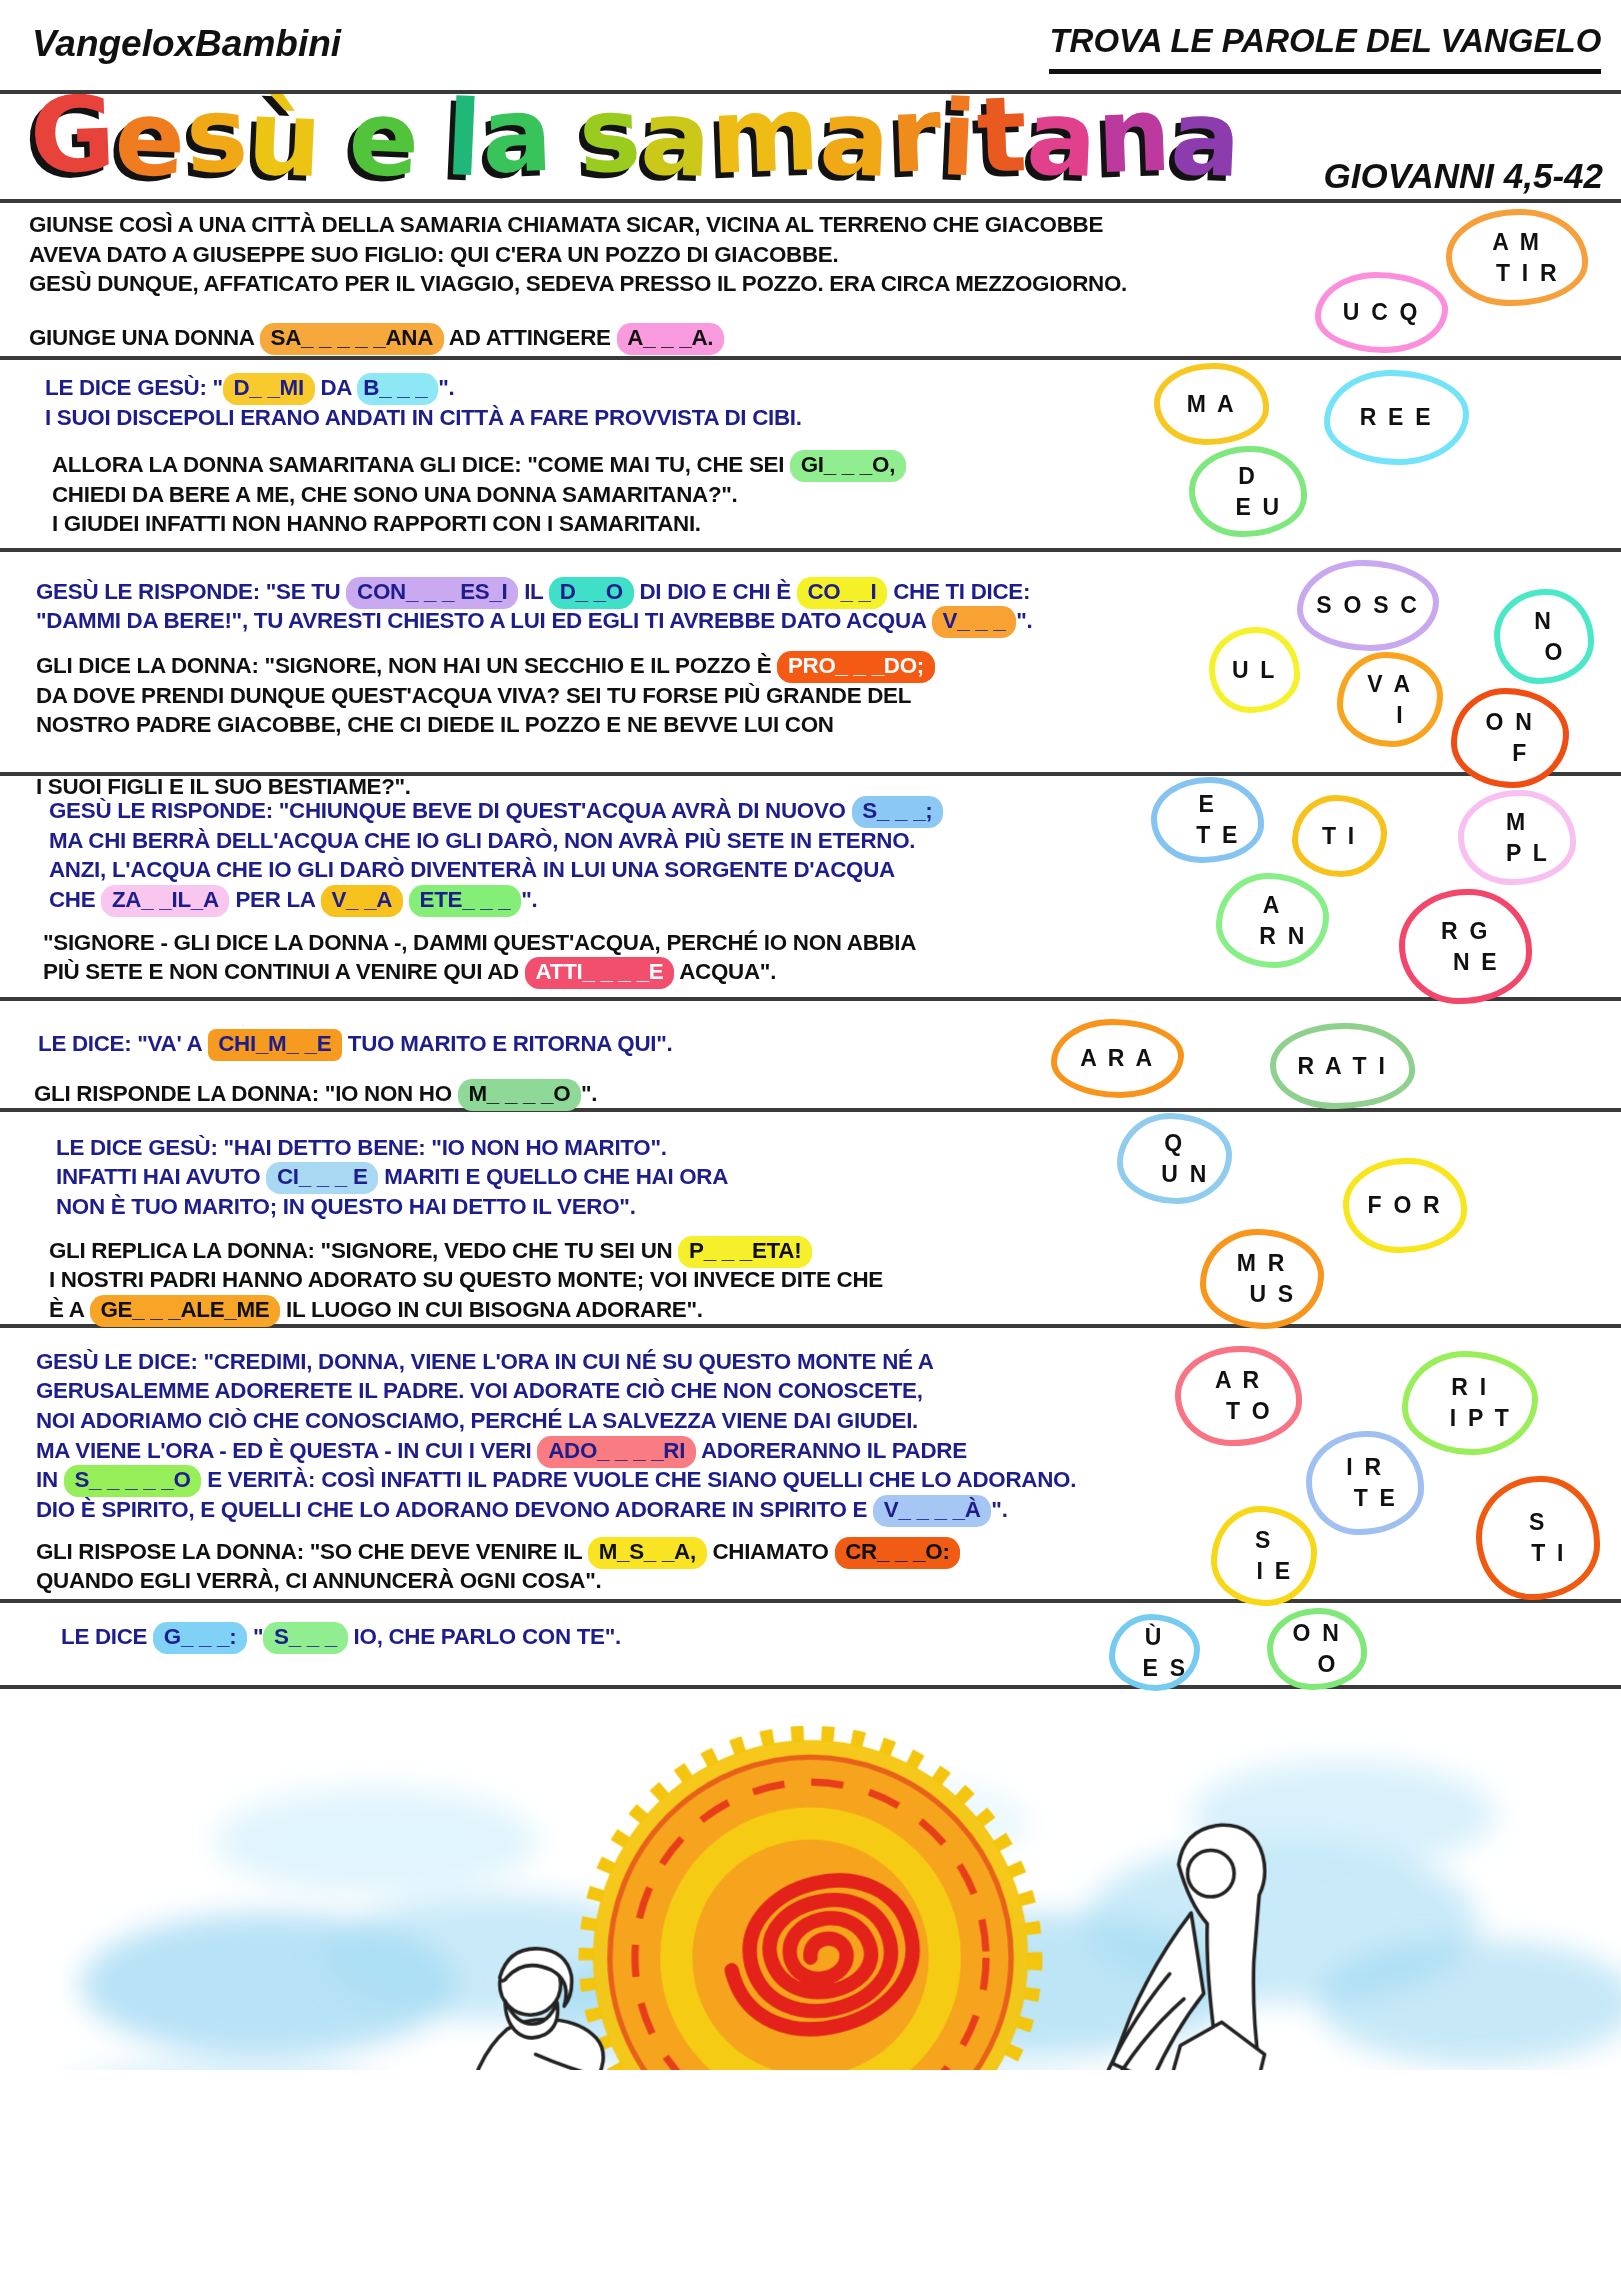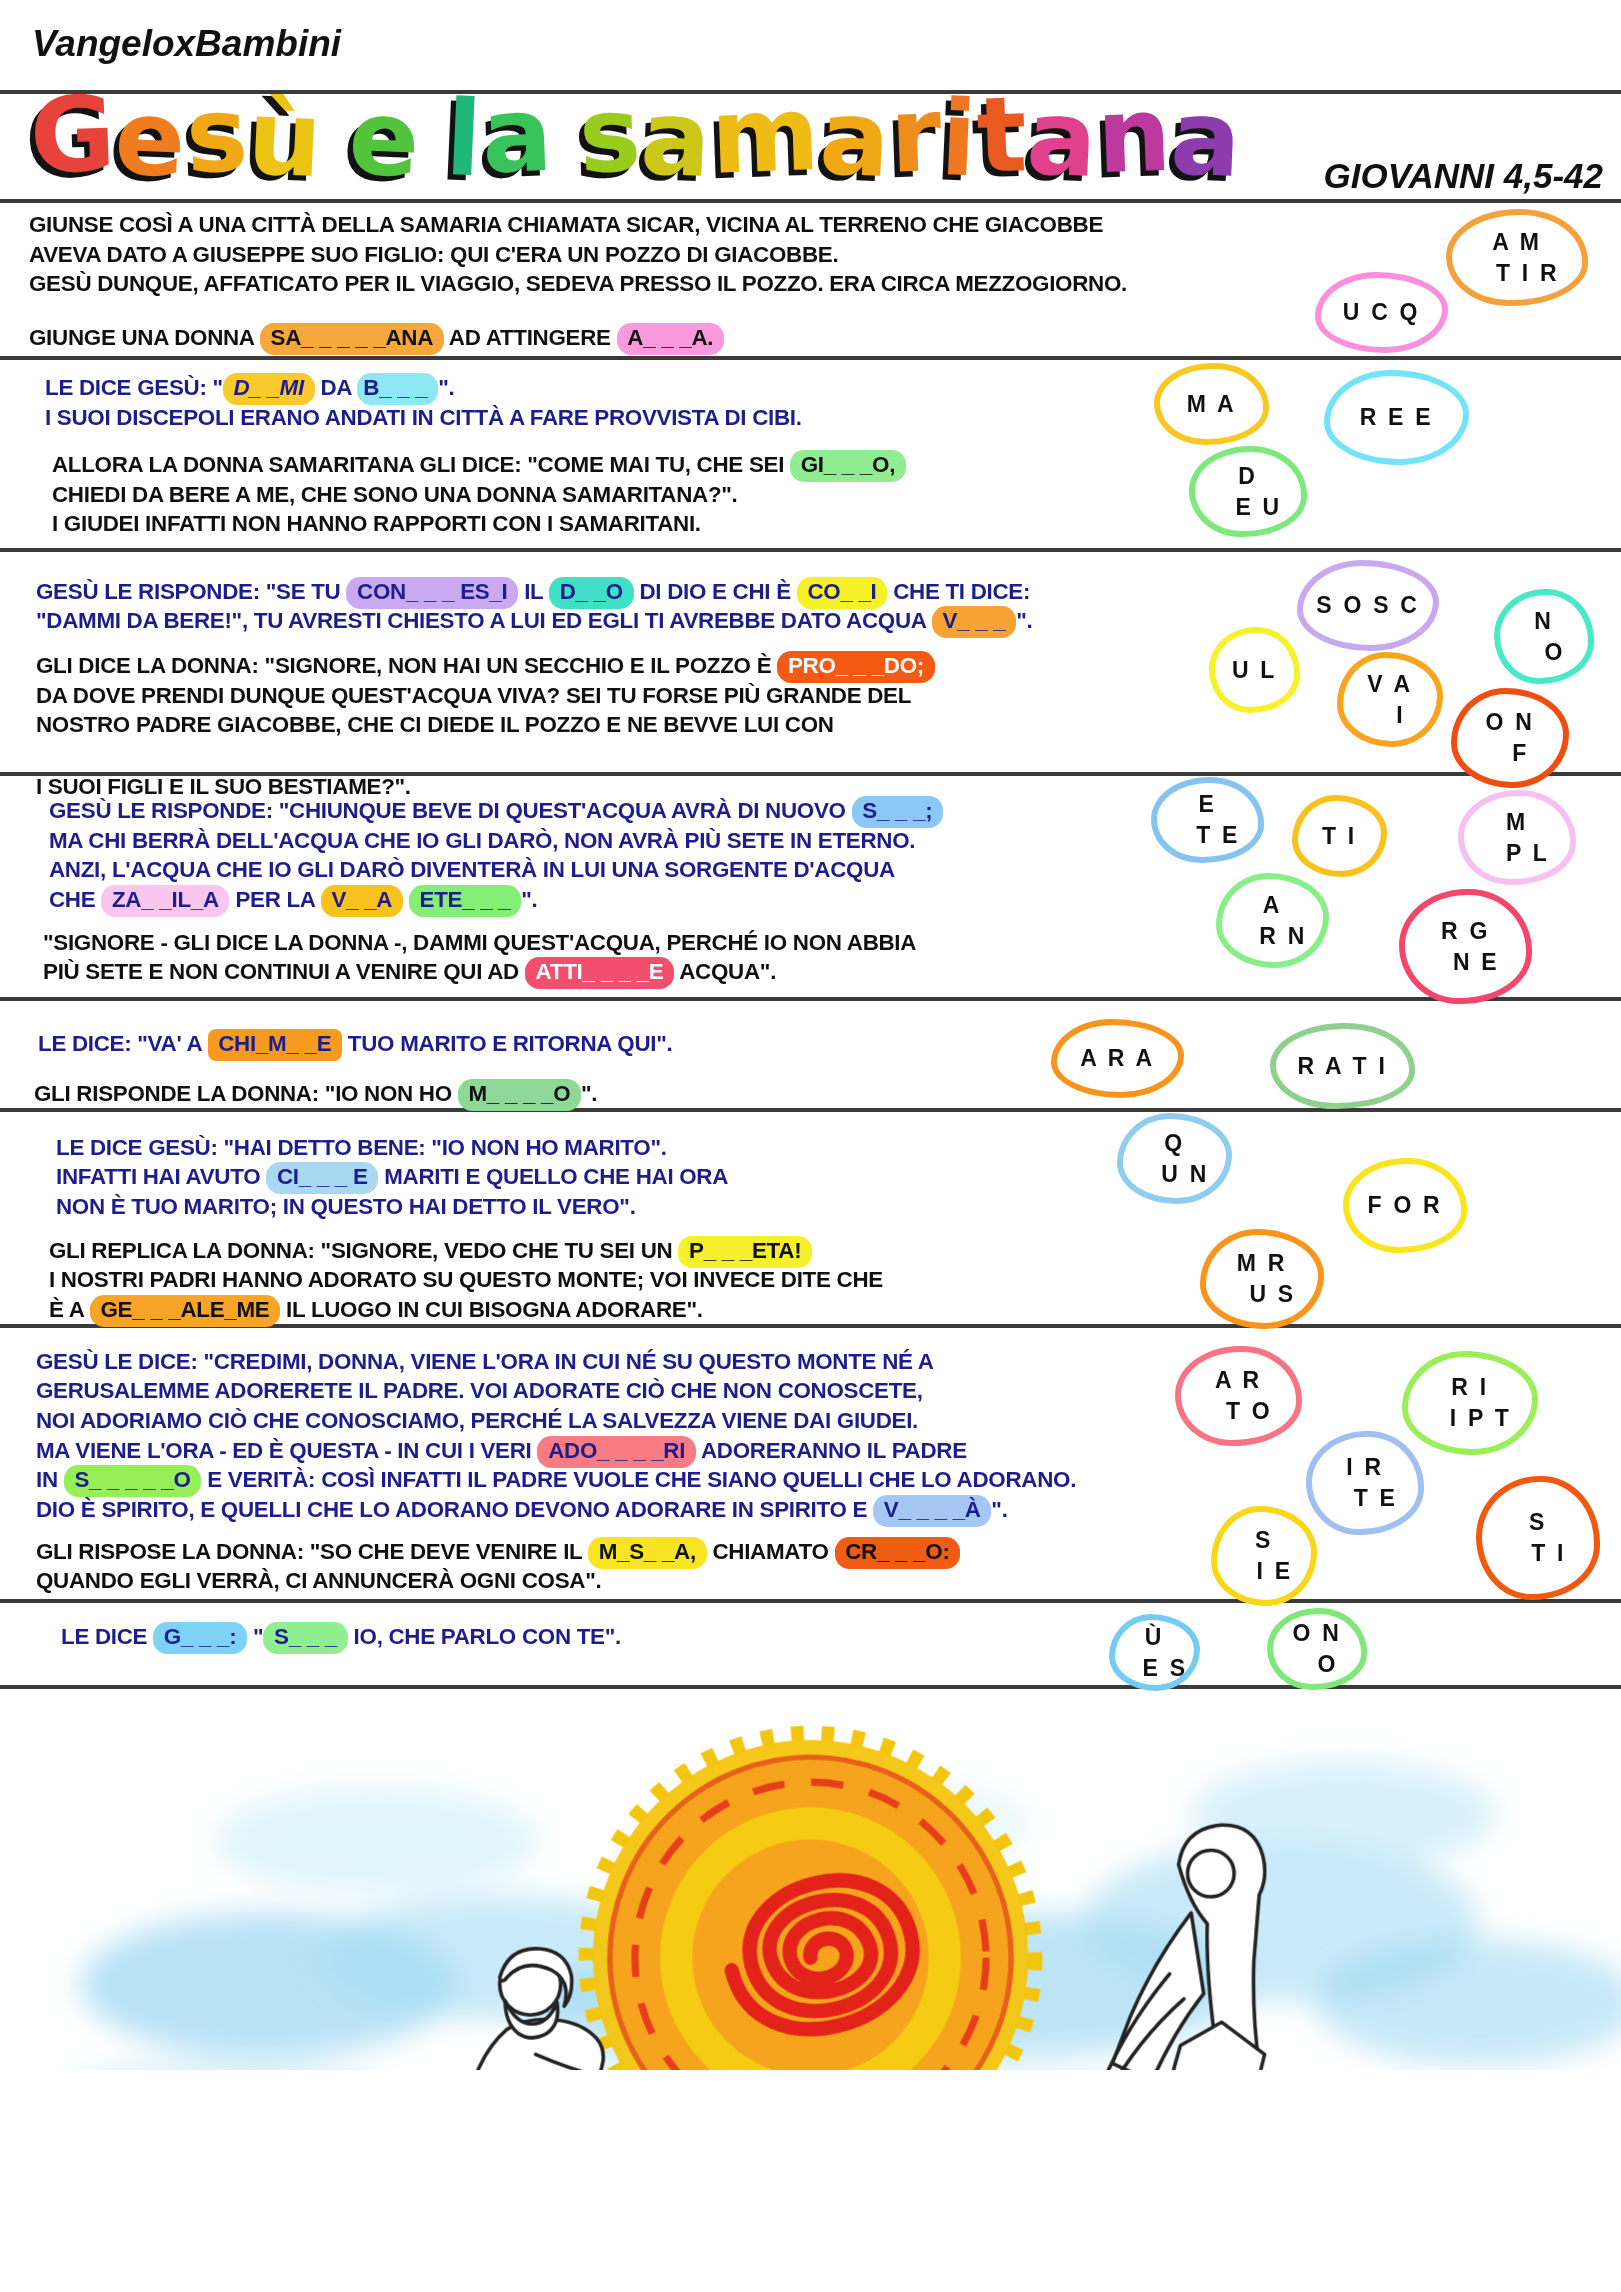--- a/index.html
+++ b/index.html
@@ -29,20 +29,21 @@
   .illus{position:absolute;left:0;top:1689px;width:1621px;height:609px;}
   .credit{position:absolute;top:2205px;left:1469px;font-size:29.6px;font-weight:bold;font-style:italic;color:#111;}
   .bottombar{position:absolute;left:0;top:2260px;width:1621px;height:33px;background:#000;}
 </style>
 </head>
 <body>
 
 <div class="page">
 
   <div class="hdr-brand">VangeloxBambini</div>
+  <div class="hdr-tagline">TROVA LE PAROLE DEL VANGELO</div>
 
   <div class="title-wrap" id="title"><span style="color: rgb(232, 67, 58);">G</span><span style="color: rgb(239, 124, 30);">e</span><span style="color: rgb(240, 168, 22);">s</span><span style="color: rgb(236, 196, 20);">ù</span><span class="sp">&nbsp;</span><span style="color: rgb(82, 196, 60);">e</span><span class="sp">&nbsp;</span><span style="color: rgb(32, 184, 120);">l</span><span style="color: rgb(56, 196, 90);">a</span><span class="sp">&nbsp;</span><span style="color: rgb(154, 204, 32);">s</span><span style="color: rgb(204, 200, 26);">a</span><span style="color: rgb(238, 188, 20);">m</span><span style="color: rgb(240, 168, 22);">a</span><span style="color: rgb(238, 140, 28);">r</span><span style="color: rgb(240, 120, 32);">i</span><span style="color: rgb(232, 90, 32);">t</span><span style="color: rgb(224, 64, 140);">a</span><span style="color: rgb(188, 58, 158);">n</span><span style="color: rgb(140, 60, 172);">a</span></div>
   <div class="gospel-ref">GIOVANNI 4,5-42</div>
 
   <div id="rules">
       <div class="rule" style="top: 90px;"></div>
       <div class="rule" style="top: 199px;"></div>
       <div class="rule" style="top: 356px;"></div>
       <div class="rule" style="top: 548px;"></div>
       <div class="rule" style="top: 772px;"></div>
@@ -50,21 +51,21 @@
       <div class="rule" style="top: 1108px;"></div>
       <div class="rule" style="top: 1324px;"></div>
       <div class="rule" style="top: 1599px;"></div>
       <div class="rule" style="top: 1685px;"></div>
     </div>
   <div id="textbody">
       <div class="line c-black" style="top: 211px; left: 29px;"><span class="t">GIUNSE COSÌ A UNA CITTÀ DELLA SAMARIA CHIAMATA SICAR, VICINA AL TERRENO CHE GIACOBBE</span></div>
       <div class="line c-black" style="top: 241px; left: 29px;"><span class="t">AVEVA DATO A GIUSEPPE SUO FIGLIO: QUI C'ERA UN POZZO DI GIACOBBE.</span></div>
       <div class="line c-black" style="top: 270px; left: 29px;"><span class="t">GESÙ DUNQUE, AFFATICATO PER IL VIAGGIO, SEDEVA PRESSO IL POZZO. ERA CIRCA MEZZOGIORNO.</span></div>
       <div class="line c-black" style="top: 324px; left: 29px;"><span class="t">GIUNGE UNA DONNA </span><span class="g" style="background: rgb(246, 168, 61);">SA_ _ _ _ _ANA</span><span class="t"> AD ATTINGERE </span><span class="g" style="background: rgb(250, 154, 222);">A_ _ _A.</span></div>
-      <div class="line c-blue" style="top: 374px; left: 45px;"><span class="t">LE DICE GESÙ: "</span><span class="g" style="background: rgb(248, 202, 46); font-style: italic;">D_ _MI</span><span class="t"> DA </span><span class="g" style="background: rgb(142, 231, 245); padding-left: 6px;">B_ _ _</span><span class="t">".</span></div>
+      <div class="line c-blue" style="top: 374px; left: 45px;"><span class="t">LE DICE GESÙ: "</span><span class="g" style="background: rgb(248, 202, 46);">D_ _MI</span><span class="t"> DA </span><span class="g" style="background: rgb(142, 231, 245); padding-left: 6px;">B_ _ _</span><span class="t">".</span></div>
       <div class="line c-blue" style="top: 404px; left: 45px;"><span class="t">I SUOI DISCEPOLI ERANO ANDATI IN CITTÀ A FARE PROVVISTA DI CIBI.</span></div>
       <div class="line c-black" style="top: 451px; left: 52px;"><span class="t">ALLORA LA DONNA SAMARITANA GLI DICE: "COME MAI TU, CHE SEI </span><span class="g" style="background: rgb(144, 238, 144);">GI_ _ _O,</span></div>
       <div class="line c-black" style="top: 481px; left: 52px;"><span class="t">CHIEDI DA BERE A ME, CHE SONO UNA DONNA SAMARITANA?".</span></div>
       <div class="line c-black" style="top: 510px; left: 52px;"><span class="t">I GIUDEI INFATTI NON HANNO RAPPORTI CON I SAMARITANI.</span></div>
       <div class="line c-blue" style="top: 578px; left: 36px;"><span class="t">GESÙ LE RISPONDE: "SE TU </span><span class="g" style="background: rgb(201, 170, 240);">CON_ _ _ ES_I</span><span class="t"> IL </span><span class="g" style="background: rgb(64, 224, 200);">D_ _O</span><span class="t"> DI DIO E CHI È </span><span class="g" style="background: rgb(244, 241, 38);">CO_ _I</span><span class="t"> CHE TI DICE:</span></div>
       <div class="line c-blue" style="top: 607px; left: 36px;"><span class="t">"DAMMI DA BERE!", TU AVRESTI CHIESTO A LUI ED EGLI TI AVREBBE DATO ACQUA </span><span class="g" style="background: rgb(247, 162, 51);">V_ _ _</span><span class="t">".</span></div>
       <div class="line c-black" style="top: 652px; left: 36px;"><span class="t">GLI DICE LA DONNA: "SIGNORE, NON HAI UN SECCHIO E IL POZZO È </span><span class="g" style="background: rgb(245, 90, 20); color: rgb(255, 255, 255);">PRO_ _ _DO;</span></div>
       <div class="line c-black" style="top: 682px; left: 36px;"><span class="t">DA DOVE PRENDI DUNQUE QUEST'ACQUA VIVA? SEI TU FORSE PIÙ GRANDE DEL</span></div>
       <div class="line c-black" style="top: 711px; left: 36px;"><span class="t">NOSTRO PADRE GIACOBBE, CHE CI DIEDE IL POZZO E NE BEVVE LUI CON</span></div>
       <div class="line c-black" style="top: 741px; left: 36px; margin-top: 32px;"><span class="t">I SUOI FIGLI E IL SUO BESTIAME?".</span></div>

